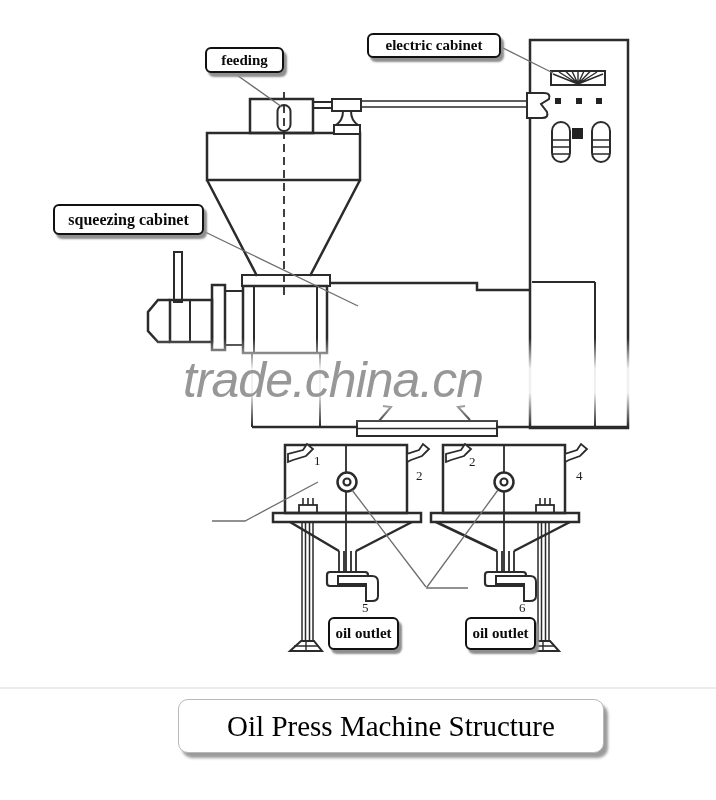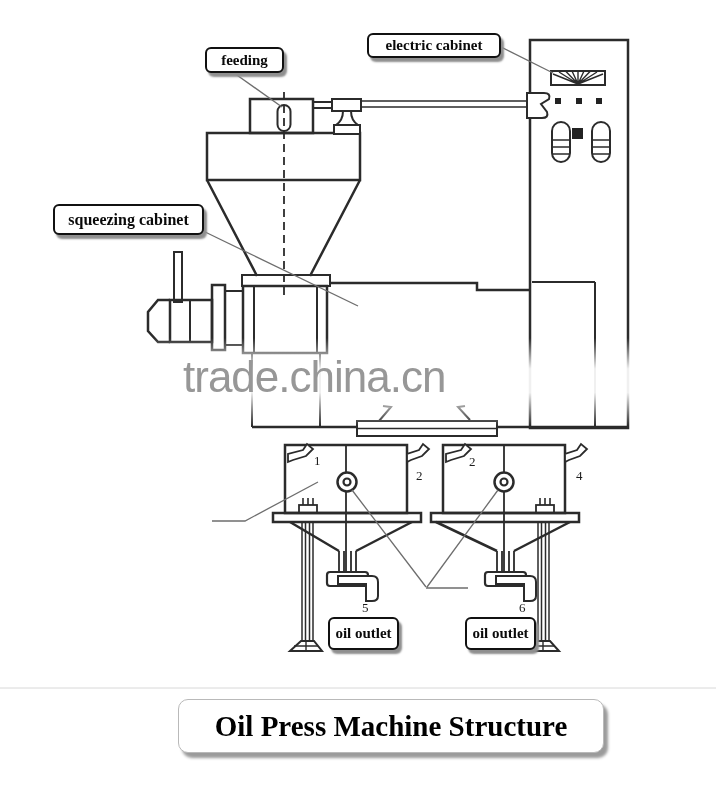--- a/index.html
+++ b/index.html
@@ -10,25 +10,25 @@
           border-radius:6px;display:flex;align-items:center;justify-content:center;
           font-weight:bold;color:#0a0a0a;box-shadow:3px 4px 2px #8f8f8f;z-index:5;
           font-family:"Liberation Serif",serif;white-space:nowrap;}
   .lbl-feeding{left:205px;top:47px;width:79px;height:26px;font-size:15px;}
   .lbl-cabinet{left:367px;top:33px;width:134px;height:25px;font-size:15px;}
   .lbl-squeeze{left:53px;top:204px;width:151px;height:31px;font-size:16px;}
   .lbl-vacuum{left:89px;top:506px;width:124px;height:31px;font-size:15px;}
   .lbl-outlet-l{left:328px;top:617px;width:71px;height:33px;font-size:15px;}
   .lbl-outlet-r{left:465px;top:617px;width:71px;height:33px;font-size:15px;}
   .watermark{position:absolute;left:183px;top:355px;width:350px;z-index:4;
-             font-family:"Liberation Sans",sans-serif;font-size:44px;font-weight:400;
-             color:#979797;letter-spacing:-1px;line-height:1;}
+             font-family:"Liberation Sans",sans-serif;font-size:50px;font-weight:400;
+             color:#979797;letter-spacing:-1px;line-height:1;font-style:italic;}
   .title-box{position:absolute;left:178px;top:699px;width:426px;height:54px;box-sizing:border-box;
              background:#fff;border:1px solid #b9b9b9;border-radius:10px;display:flex;
-             align-items:center;justify-content:center;font-weight:bold;font-size:29px;color:#000;
+             align-items:center;justify-content:center;font-weight:normal;font-size:29px;color:#000;
              box-shadow:4px 5px 3px #9b9b9b;z-index:5;font-family:"Liberation Serif",serif;}
   text.pn{font-family:"Liberation Serif",serif;font-size:13px;fill:#1c1c1c;}
 </style>
 </head>
 <body>
 
 <div id="stage">
 
 <svg width="716" height="800" viewBox="0 0 716 800">
   <defs>

